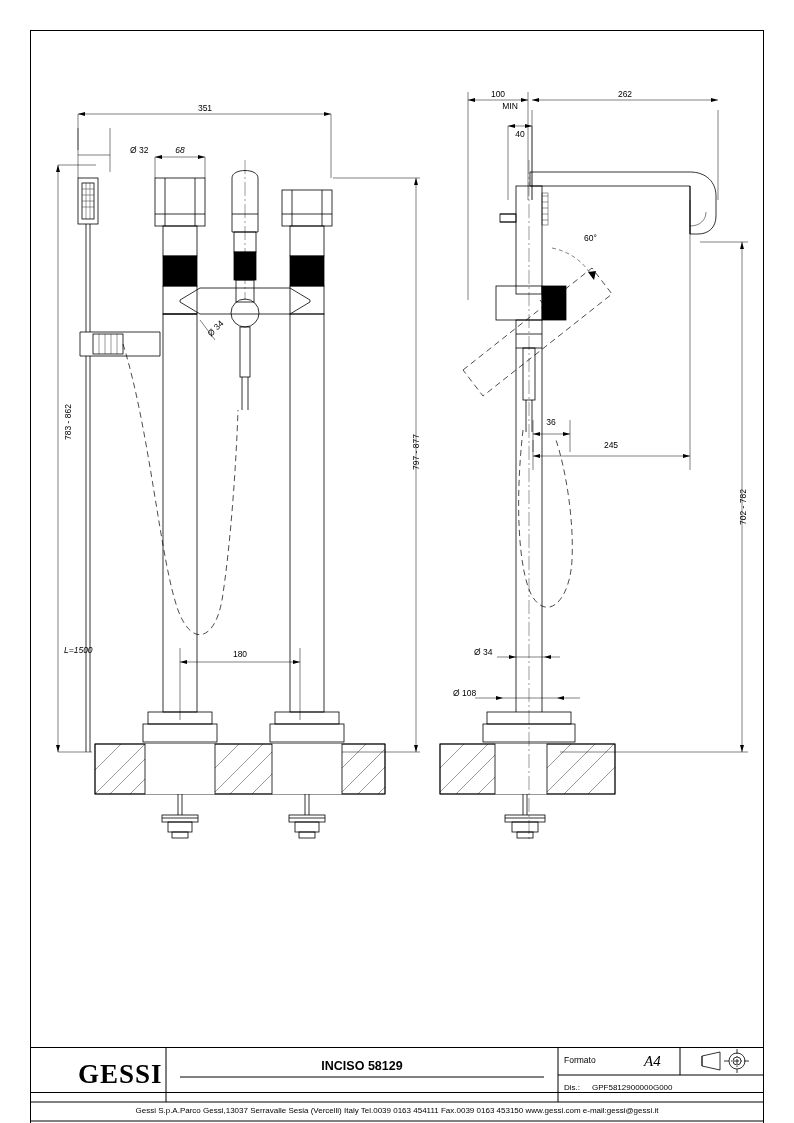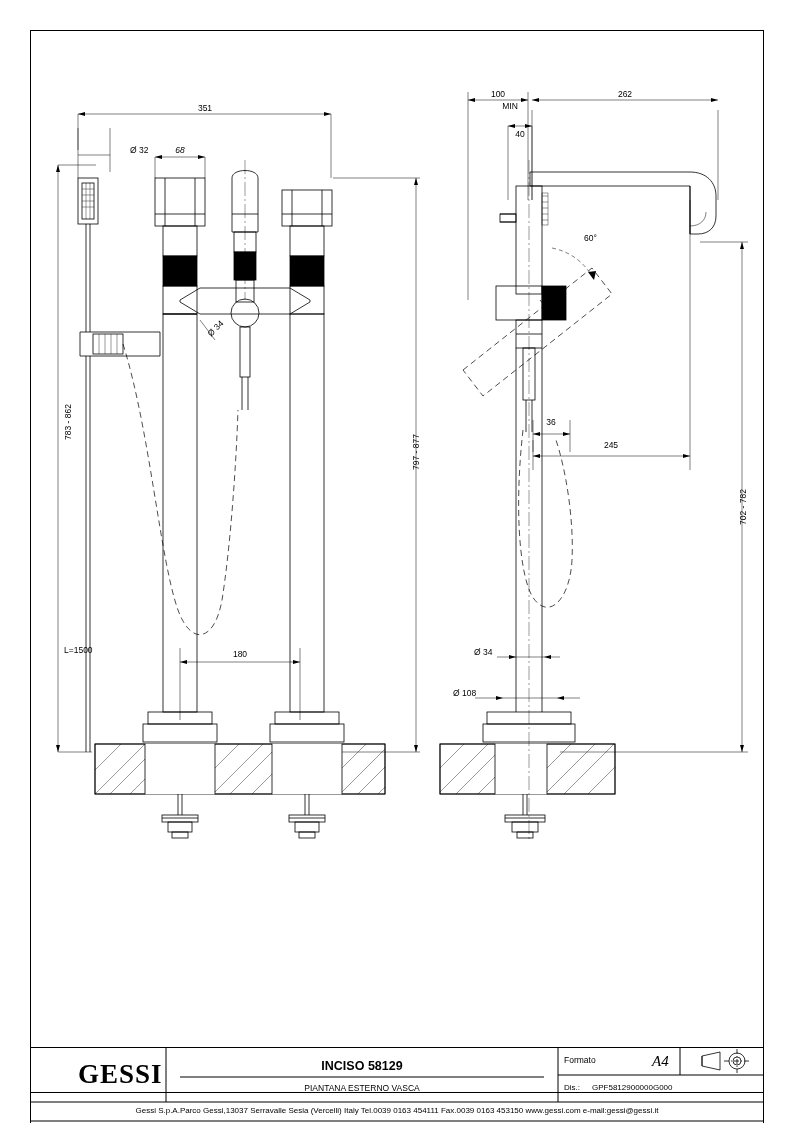--- a/index.html
+++ b/index.html
@@ -312,21 +312,21 @@
     </g>
   </svg>
 
   <div class="lbl c" style="left:205px;top:104px;">351</div>
   <div class="lbl" style="left:100px;top:146px;padding-left:30px;">Ø 32</div>
   <div class="lbl c" style="left:180px;top:146px;font-style:italic;">68</div>
   <div class="lbl vert" style="left:206px;top:332px;transform:rotate(-45deg);">Ø 34</div>
   <div class="lbl vert" style="left:64px;top:440px;transform:rotate(-90deg);">783 - 862</div>
   <div class="lbl vert" style="left:412px;top:470px;transform:rotate(-90deg);">797 - 877</div>
   <div class="lbl c" style="left:240px;top:650px;">180</div>
-  <div class="lbl" style="left:64px;top:646px;">L=1500</div>
+  <div class="lbl" style="left:64px;top:646px;font-style:italic;">L=1500</div>
 
   <div class="lbl c" style="left:498px;top:90px;">100</div>
   <div class="lbl c" style="left:498px;top:102px;margin-left:12px;">MIN</div>
   <div class="lbl c" style="left:520px;top:130px;">40</div>
   <div class="lbl c" style="left:625px;top:90px;">262</div>
   <div class="lbl" style="left:584px;top:234px;">60°</div>
   <div class="lbl c" style="left:551px;top:418px;">36</div>
   <div class="lbl c" style="left:611px;top:441px;">245</div>
   <div class="lbl vert" style="left:739px;top:525px;transform:rotate(-90deg);">702 - 782</div>
   <div class="lbl" style="left:474px;top:648px;">Ø 34</div>
@@ -349,21 +349,20 @@
         <path d="M672,9 L690,5 L690,23 L672,19 Z"></path>
         <line x1="672" y1="9" x2="672" y2="19"></line>
         <circle cx="707" cy="14" r="8"></circle>
         <circle cx="707" cy="14" r="4"></circle>
         <line x1="694" y1="14" x2="720" y2="14" stroke-dasharray="5,2,1,2"></line>
         <line x1="707" y1="2" x2="707" y2="26" stroke-dasharray="5,2,1,2"></line>
       </g>
     </svg>
     <div class="cell logo" style="left:48px;top:12px;">GESSI</div>
     <div class="cell t-title" style="left:150px;top:12px;width:364px;">INCISO 58129</div>
-    <div class="cell t-sub" style="left:150px;top:36px;width:364px;">PIANTANA ESTERNO VASCA</div>
     <div class="cell t-fmt" style="left:534px;top:8px;">Formato</div>
-    <div class="cell t-a4" style="left:614px;top:6px;margin-left:8px;">A4</div>
+    <div class="cell t-a4" style="left:614px;top:6px;">A4</div>
     <div class="cell t-small" style="left:534px;top:36px;">Dis.:</div>
     <div class="cell t-small" style="left:562px;top:36px;">GPF5812900000G000</div>
     <div class="cell foot1" style="left:0;top:59px;width:734px;">Gessi S.p.A.Parco Gessi,13037 Serravalle Sesia (Vercelli) Italy Tel.0039 0163 454111 Fax.0039 0163 453150 www.gessi.com e-mail:gessi@gessi.it</div>
   </div>
 
 </div>
 
 </body></html>

